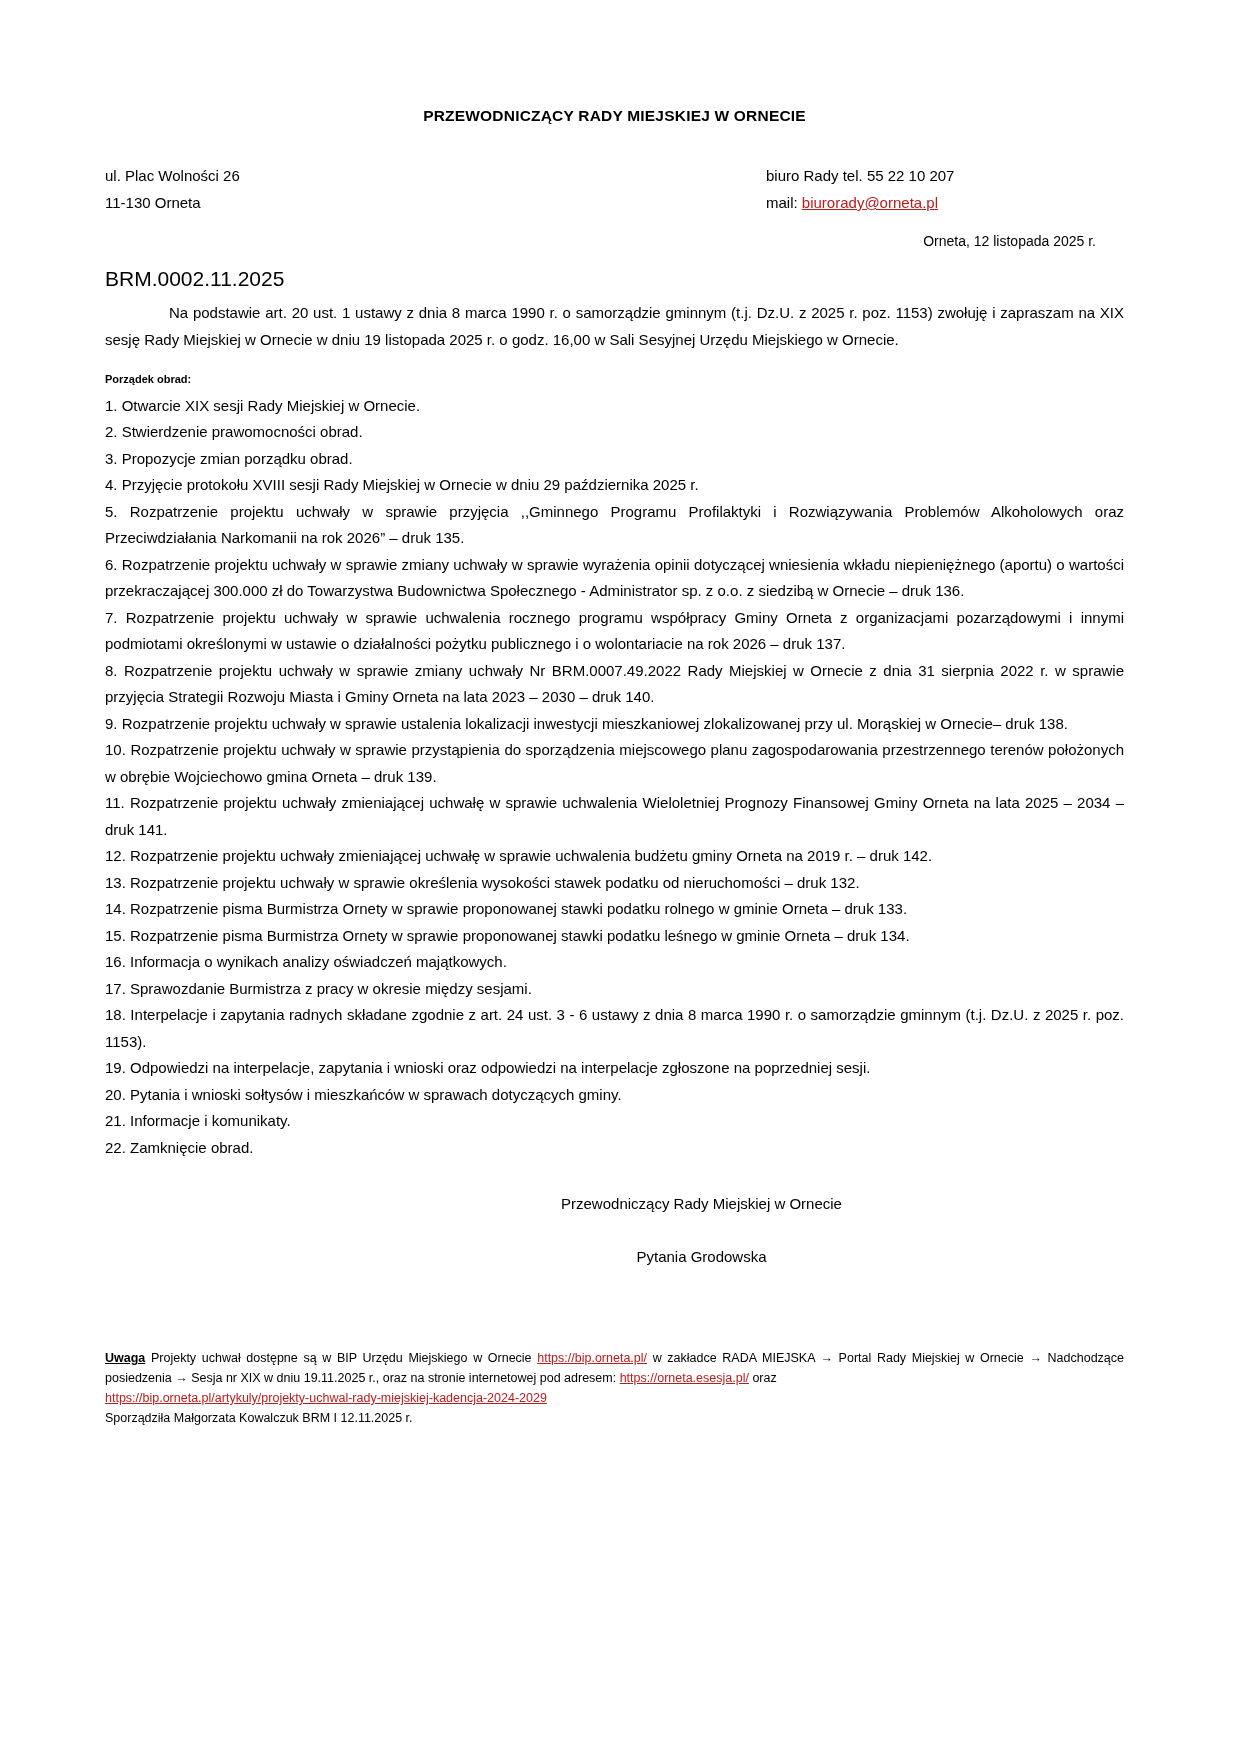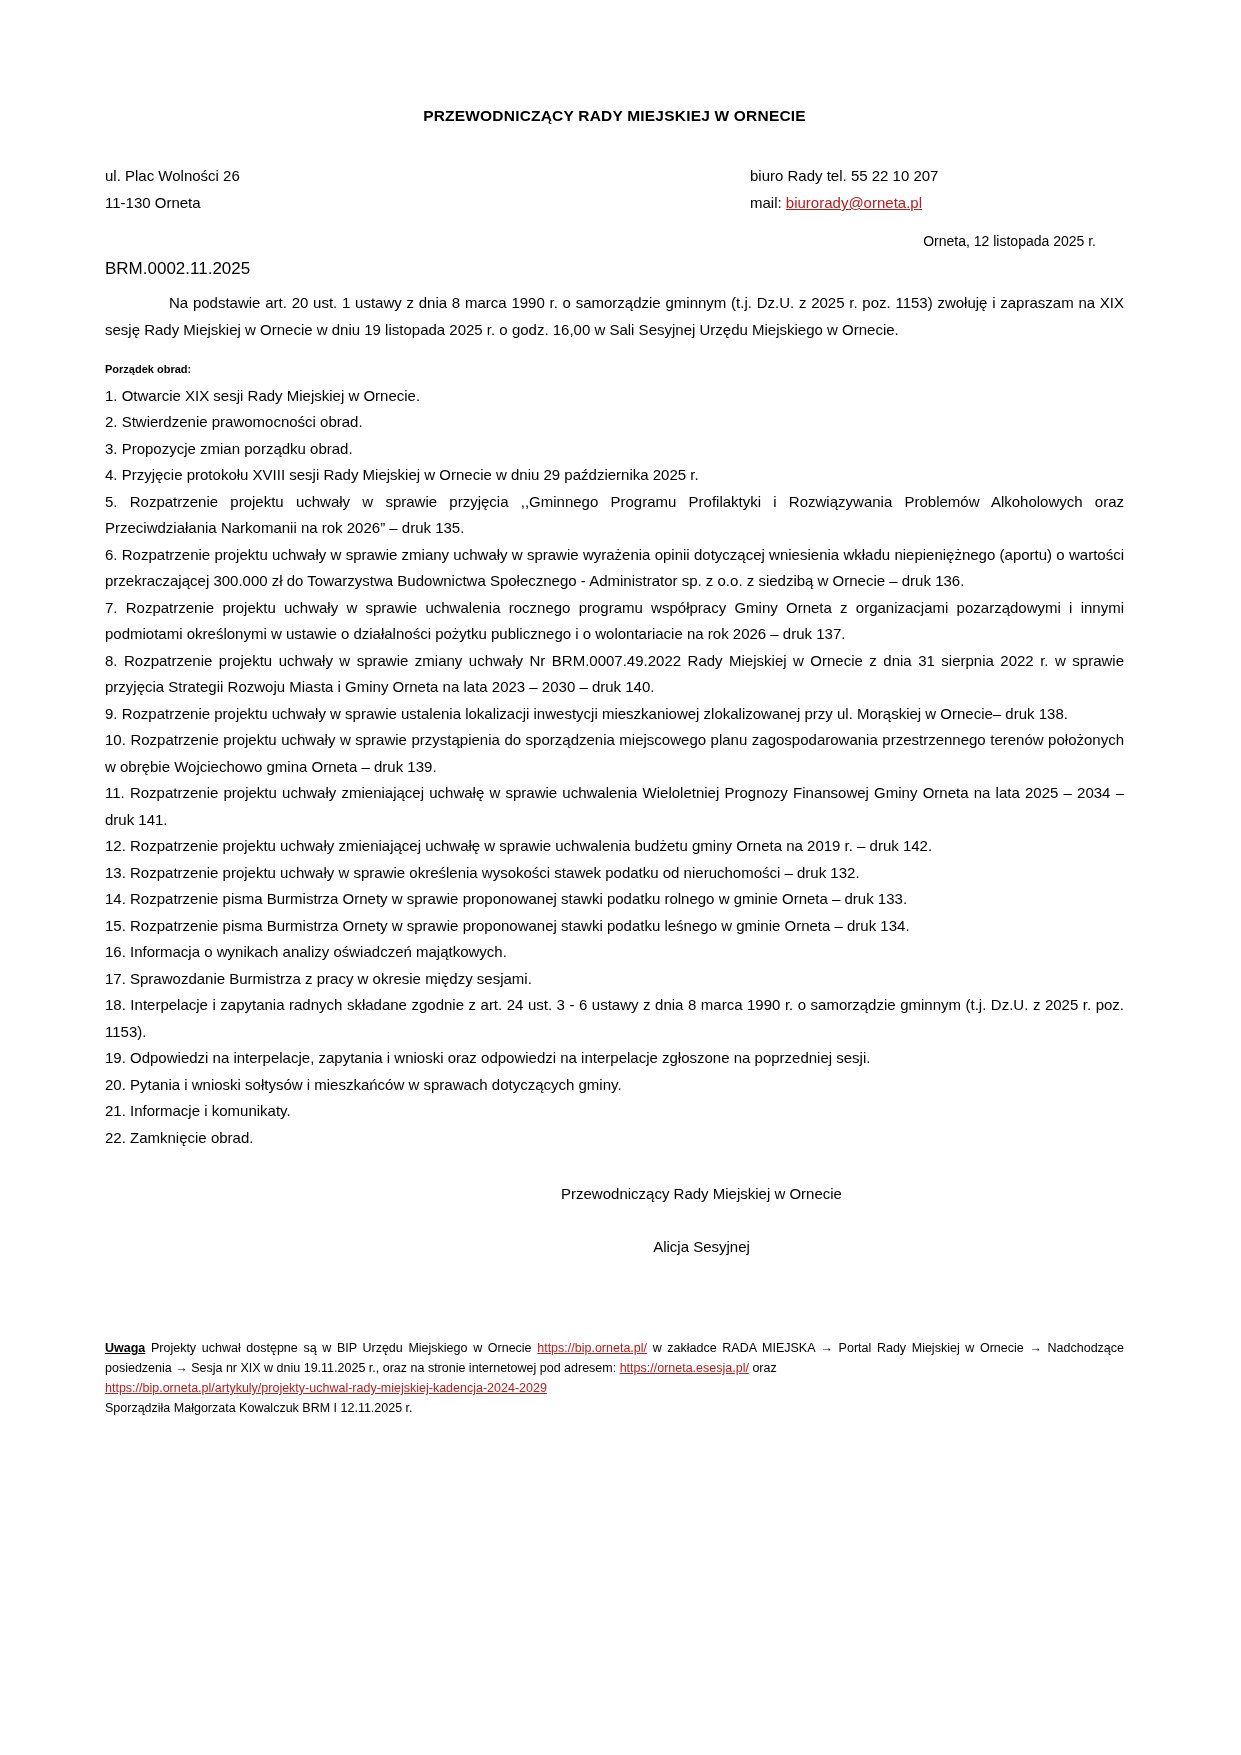--- a/index.html
+++ b/index.html
@@ -26,33 +26,35 @@
     font-weight: bold;
     text-align: center;
     letter-spacing: 0.2px;
     line-height: 20px;
   }
   .header-row {
     display: flex;
     margin-top: 36px;
     font-size: 15px;
     line-height: 27px;
+    gap: 16px;
   }
   .sender-address { flex: 0 0 645px; }
   .contact-info { flex: 1; }
   .dateline {
     margin-top: 12px;
     font-size: 14px;
     line-height: 27px;
     text-align: right;
     padding-right: 28px;
   }
   .refnum {
-    font-size: 17px;
+    font-size: 21px;
     line-height: 27px;
+    margin-top: 10px;
   }
   .intro {
     margin: 8px 0 0 0;
     font-size: 15px;
     line-height: 26.5px;
     text-align: justify;
     text-indent: 64px;
   }
   .agenda-heading {
     margin-top: 13px;
@@ -139,21 +141,21 @@
     <p class="agenda-item">17. Sprawozdanie Burmistrza z pracy w okresie między sesjami.</p>
     <p class="agenda-item">18. Interpelacje i zapytania radnych składane zgodnie z art. 24 ust. 3 - 6 ustawy z dnia 8 marca 1990 r. o samorządzie gminnym (t.j. Dz.U. z 2025 r. poz. 1153).</p>
     <p class="agenda-item">19. Odpowiedzi na interpelacje, zapytania i wnioski oraz odpowiedzi na interpelacje zgłoszone na poprzedniej sesji.</p>
     <p class="agenda-item">20. Pytania i wnioski sołtysów i mieszkańców w sprawach dotyczących gminy.</p>
     <p class="agenda-item">21. Informacje i komunikaty.</p>
     <p class="agenda-item">22. Zamknięcie obrad.</p>
   </div>
 
   <div class="signature-block">
     <div class="signature-role">Przewodniczący Rady Miejskiej w Ornecie</div>
-    <div class="signature-name">Alicja Sesyjnej</div>
+    <div class="signature-name">Pytania Grodowska</div>
   </div>
 
   <div class="footer-note">
     <p class="footer-par"><span class="uwaga-label">Uwaga</span><span> Projekty uchwał dostępne są w BIP Urzędu Miejskiego w Ornecie </span><a class="link">https://bip.orneta.pl/</a><span> w zakładce RADA MIEJSKA → Portal Rady Miejskiej w Ornecie → Nadchodzące posiedzenia → Sesja nr XIX w dniu 19.11.2025 r., oraz na stronie internetowej pod adresem: </span><a class="link">https://orneta.esesja.pl/</a><span> oraz</span></p>
     <div><a class="link">https://bip.orneta.pl/artykuly/projekty-uchwal-rady-miejskiej-kadencja-2024-2029</a></div>
     <div>Sporządziła Małgorzata Kowalczuk BRM I 12.11.2025 r.</div>
   </div>
 
 </div>
 

